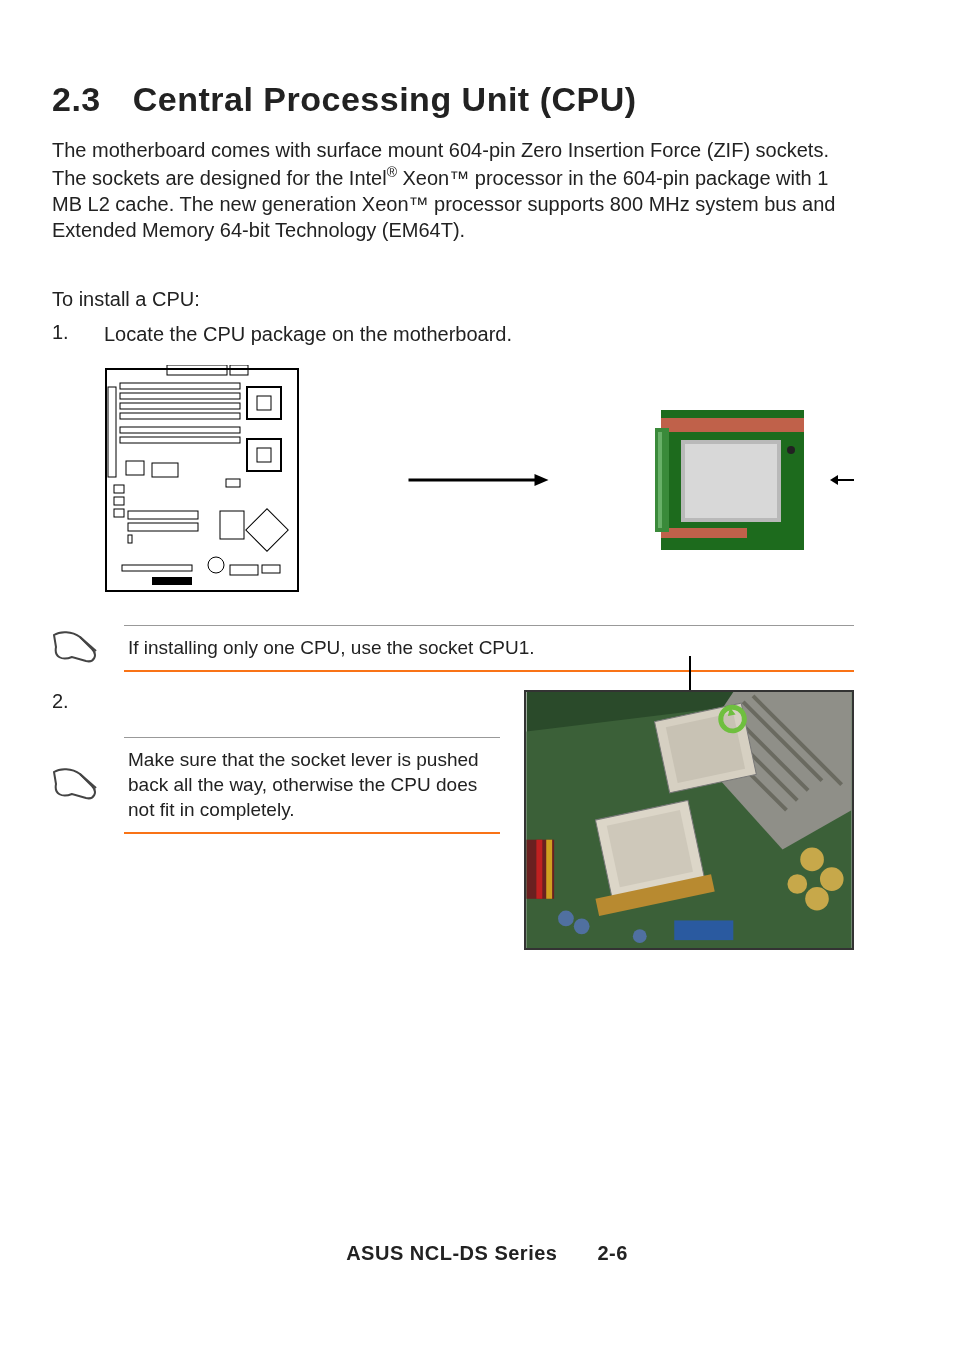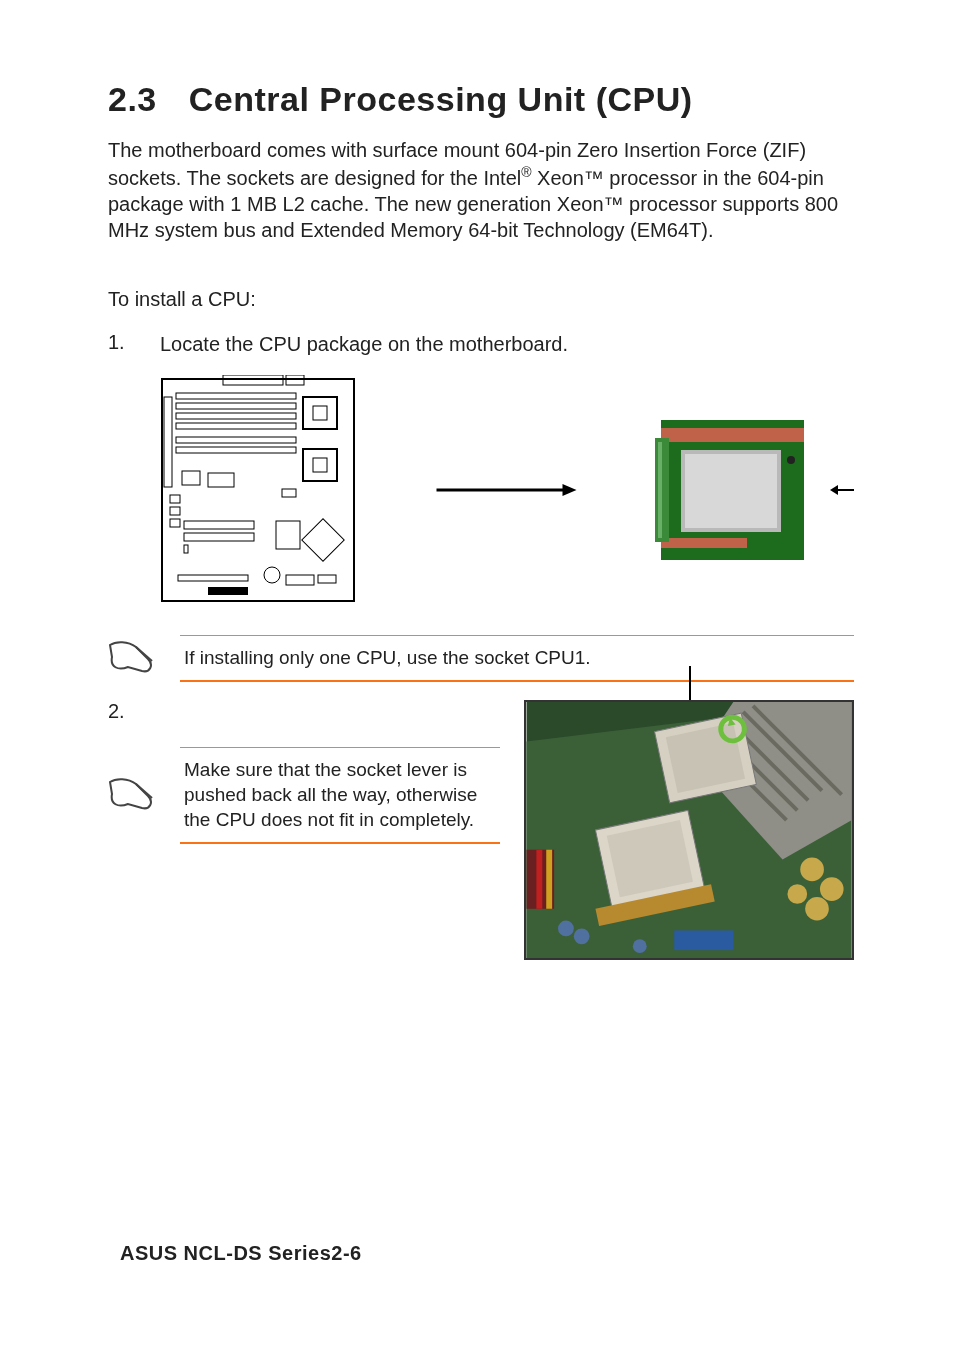--- a/index.html
+++ b/index.html
@@ -1,21 +1,21 @@
 <!DOCTYPE html>
 <html><head>
 <meta charset="utf-8">
 <style>
   * { box-sizing: border-box; margin: 0; padding: 0; }
   html, body { width: 954px; height: 1351px; background: #fff; font-family: Arial, Helvetica, sans-serif; color: #222; }
   .page {
     position: relative;
     width: 954px;
     height: 1351px;
-    padding: 80px 100px 60px 108px;
+    padding: 80px 100px 60px 52px;
   }
   h1.section-title {
     font-size: 34px;
     font-weight: 900;
     margin-bottom: 18px;
     letter-spacing: 0.5px;
   }
   h1 .num { margin-right: 32px; }
   p.body {
     font-size: 20px;
@@ -26,21 +26,21 @@
   h2.subsection {
     font-size: 26px;
     font-weight: 900;
     margin-top: 40px;
     margin-bottom: 16px;
     letter-spacing: 0.5px;
   }
   h2 .num { margin-right: 22px; }
   p.lead {
     font-size: 20px;
-    margin-bottom: 20px;
+    margin-bottom: 10px;
   }
   .step {
     display: flex;
     gap: 24px;
     margin-bottom: 18px;
     font-size: 20px;
   }
   .step .snum { width: 28px; flex: 0 0 28px; }
   .step .stext p { line-height: 1.3; }
   
@@ -98,24 +98,25 @@
     width: 2px;
     height: 44px;
     background: #000;
   }
   .footer {
     position: absolute;
     left: 120px;
     right: 100px;
     bottom: 86px;
     display: flex;
-    justify-content: flex-start;
+    justify-content: center;
     font-size: 20px;
     font-weight: 900;
     letter-spacing: 0.5px;
+    gap: 40px;
   }
 </style>
 </head>
 <body>
 
 <div class="page">
 
   <h1 class="section-title">
     <span class="num">2.3</span><span>Central Processing Unit (CPU)</span>
   </h1>

